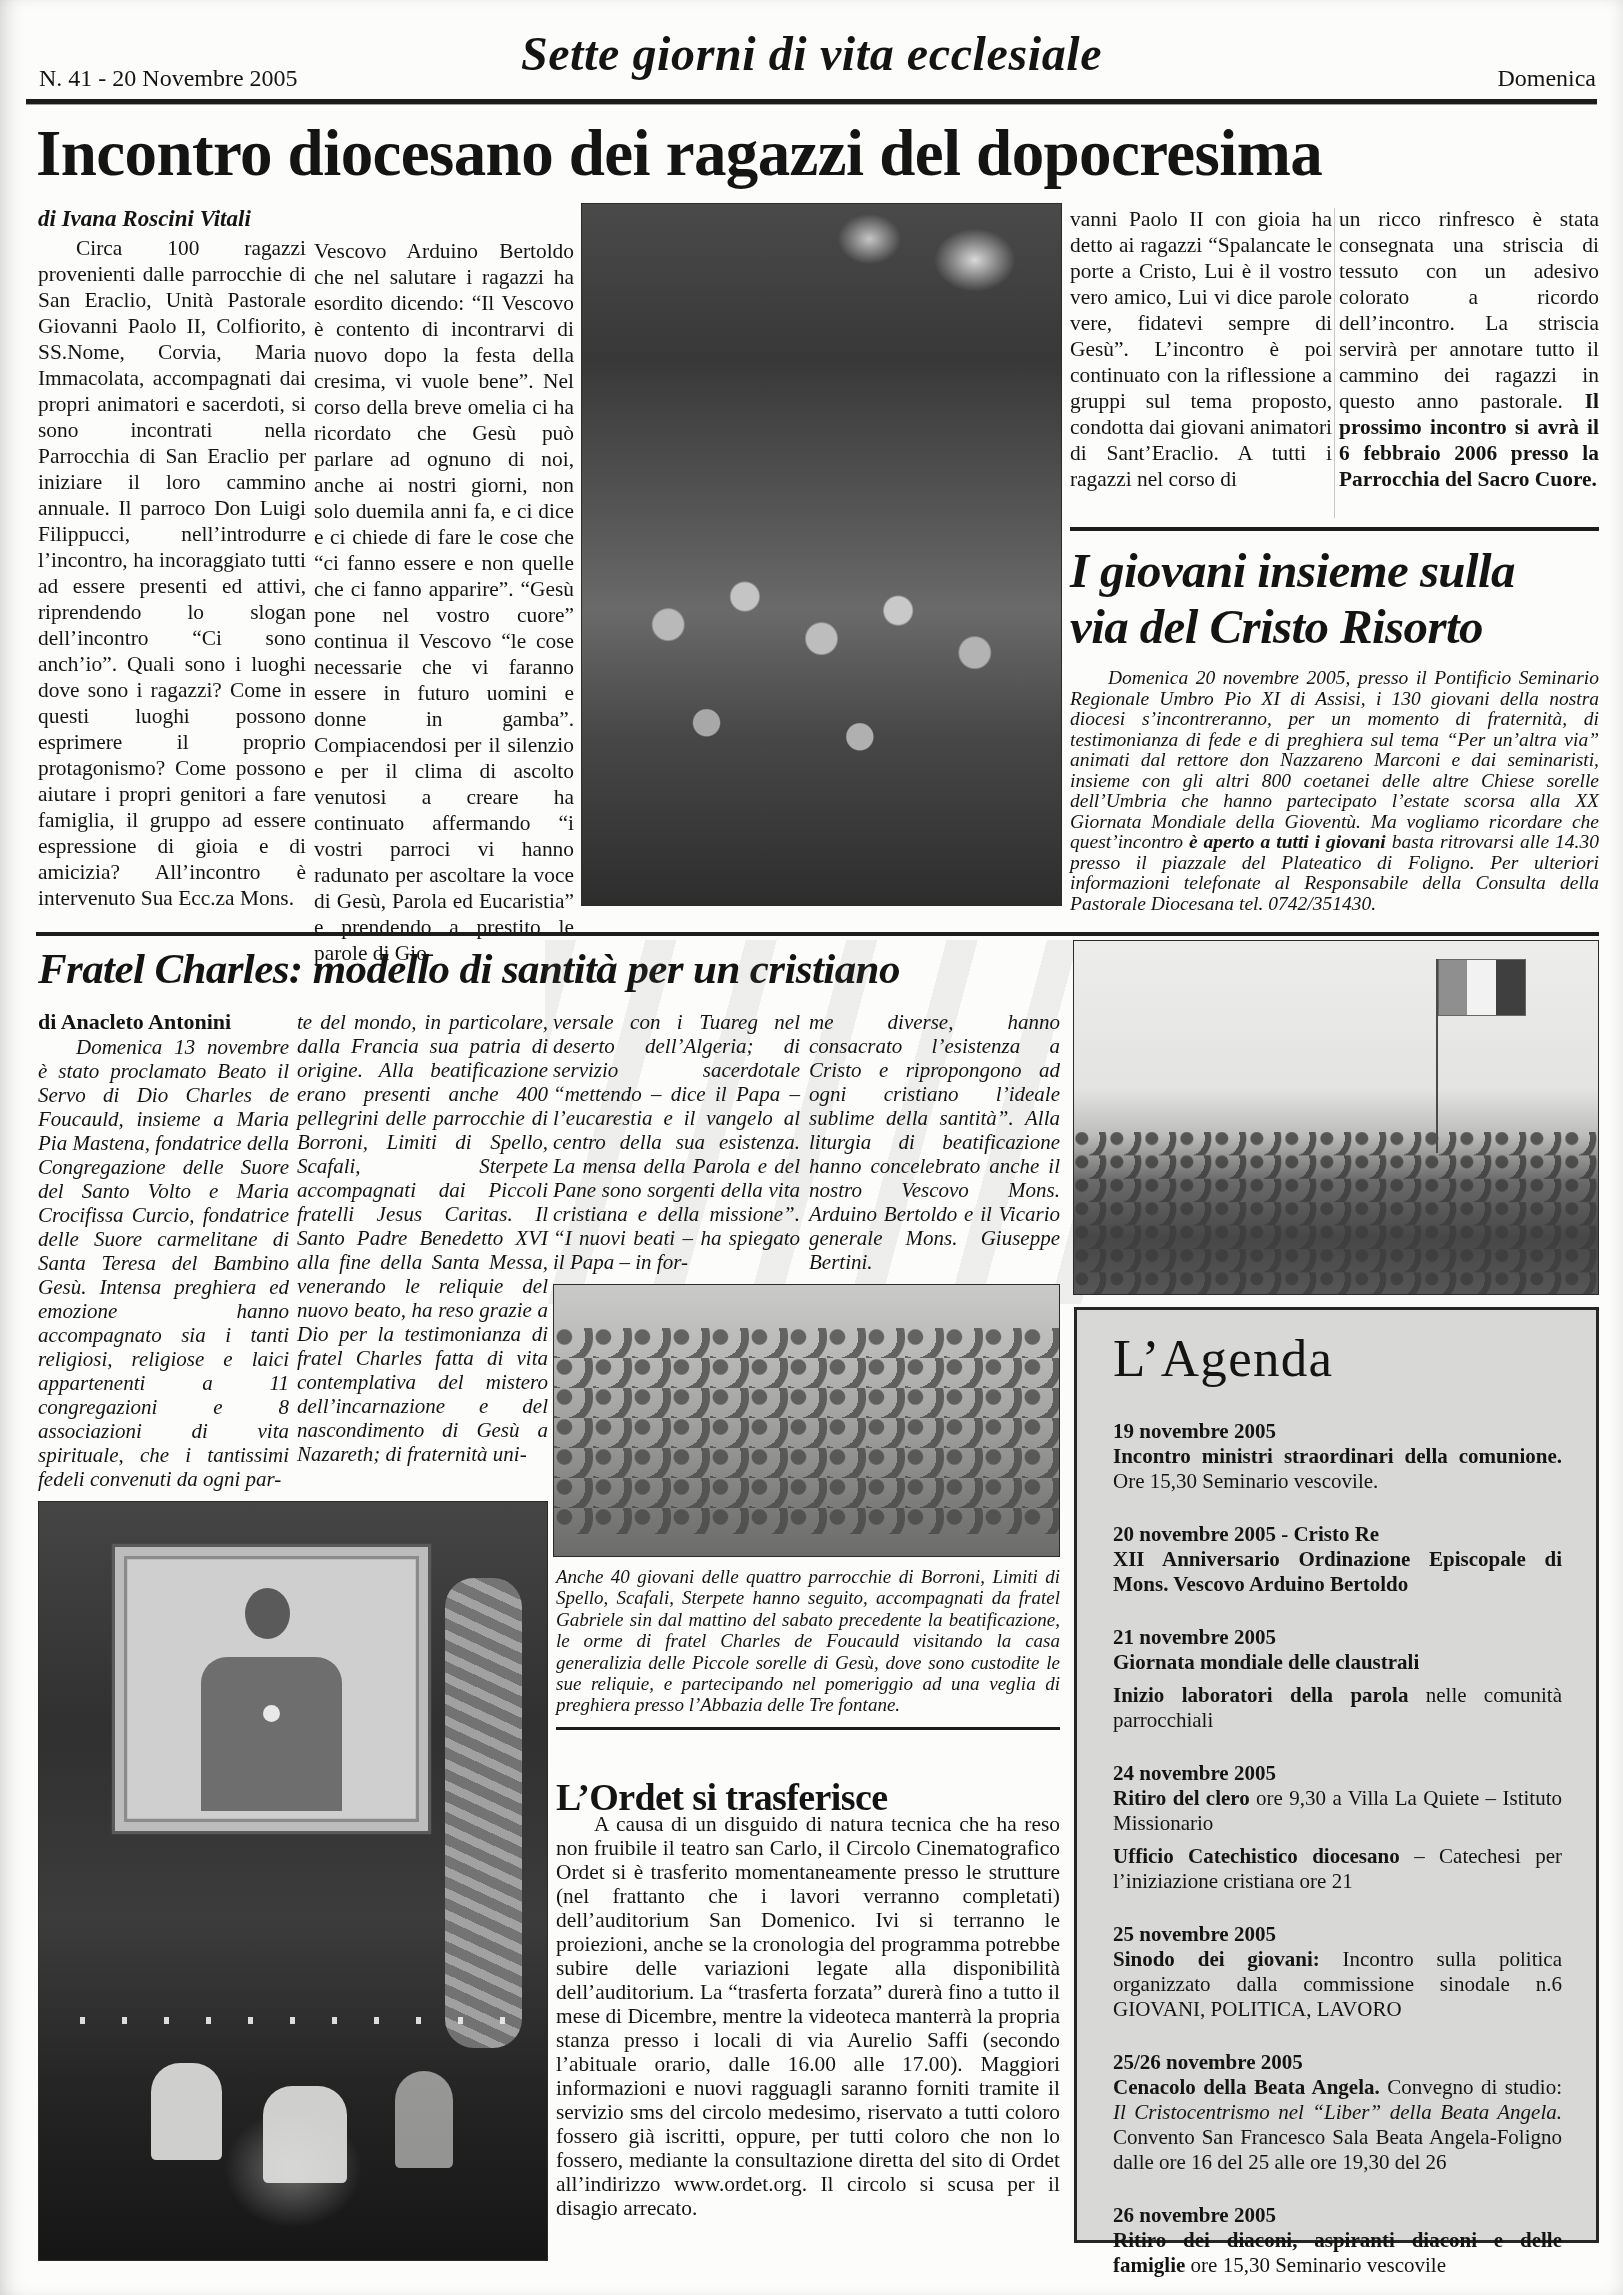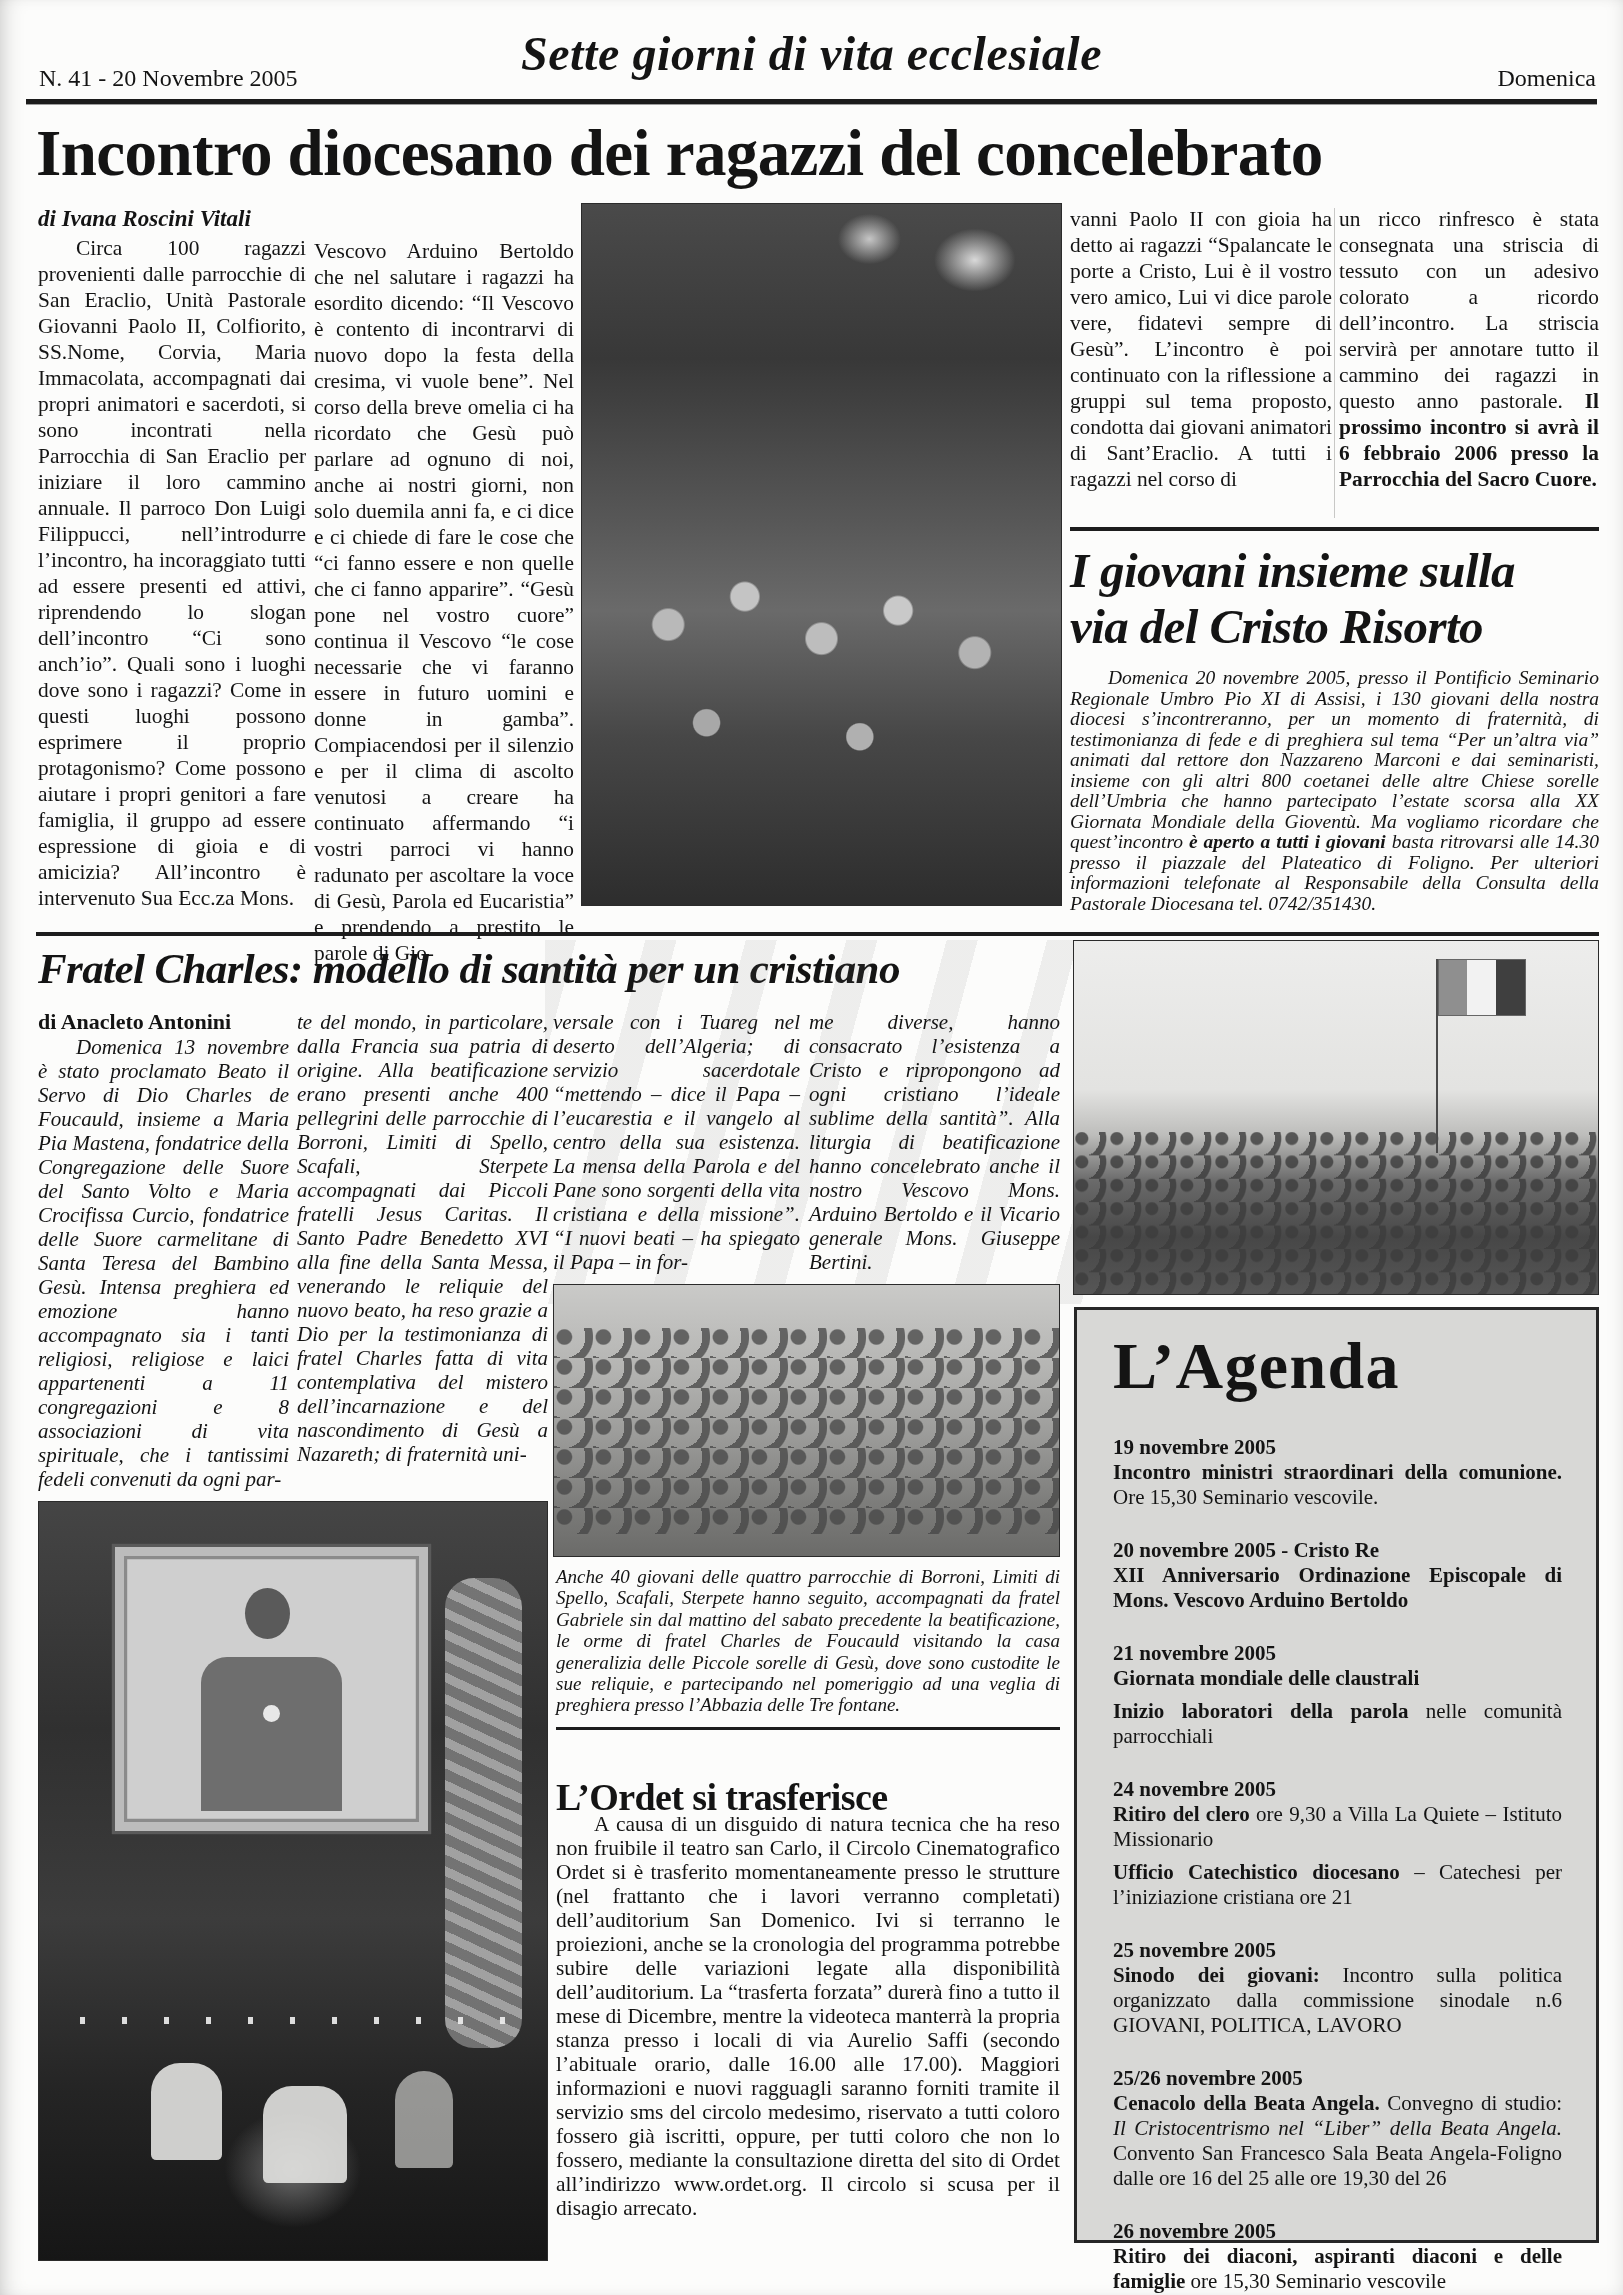--- a/index.html
+++ b/index.html
@@ -28,21 +28,21 @@
   .vrule{position:absolute;width:1.3px;background:#c8c8c6;}
   
   .a3col{position:absolute;top:1010px;font-size:21px;line-height:24px;font-style:italic;text-align:justify;}
   .byline3{font-weight:bold;font-style:normal;font-size:22px;margin-bottom:1.3px;text-align:left;}
   
   .caption{position:absolute;left:556px;top:1566px;width:504px;font-size:19px;line-height:21.4px;font-style:italic;text-align:justify;}
   
   .a4body{position:absolute;left:556px;top:1812px;width:504px;font-size:21.4px;line-height:24px;text-align:justify;}
   
   .agenda{position:absolute;left:1074px;top:1307px;width:525px;height:936px;background:#d8d8d6;border:3.2px solid #262626;box-sizing:border-box;padding:18px 34px 13px 36px;}
-  .ag-title{font-weight:bold;font-size:66px;letter-spacing:1.3px;font-family:"Liberation Serif","DejaVu Serif",serif;}
+  .ag-title{font-weight:normal;font-size:53px;letter-spacing:1.3px;font-family:"Liberation Serif","DejaVu Serif",serif;}
   .ag-list{margin-top:31px;font-size:21px;line-height:25px;text-align:justify;}
   .ag-entry{margin-bottom:17px;}
   .ag-date{font-weight:bold;margin-top:28px;}
   .ag-item{margin-top:0;}
   .ag-item + .ag-item{margin-top:7.8px;}
   .it{font-style:italic;}
   
   .photo{position:absolute;border:1.3px solid #2b2b2b;box-sizing:border-box;overflow:hidden;}
   .ph1{left:581px;top:203px;width:481px;height:703px;
     background:
@@ -88,21 +88,21 @@
 </head>
 <body>
 
 <div class="page">
 
   <div class="issue">N. 41 - 20 Novembre 2005</div>
   <div class="masthead">Sette giorni di vita ecclesiale</div>
   <div class="day">Domenica</div>
   <div class="header-rule"></div>
 
-  <div class="h1">Incontro diocesano dei ragazzi del concelebrato</div>
+  <div class="h1">Incontro diocesano dei ragazzi del dopocresima</div>
 
   <div class="a1col" style="left:38px;width:268px;">
     <div class="byline1">di Ivana Roscini Vitali</div>
     <div class="ind">Circa 100 ragazzi provenienti dalle parrocchie di San Eraclio, Unità Pastorale Giovanni Paolo II, Colfiorito, SS.Nome, Corvia, Maria Immacolata, accompagnati dai propri animatori e sacerdoti, si sono incontrati nella Parrocchia di San Eraclio per iniziare il loro cammino annuale. Il parroco Don Luigi Filippucci, nell’introdurre l’incontro, ha incoraggiato tutti ad essere presenti ed attivi, riprendendo lo slogan dell’incontro “Ci sono anch’io”. Quali sono i luoghi dove sono i ragazzi? Come in questi luoghi possono esprimere il proprio protagonismo? Come possono aiutare i propri genitori a fare famiglia, il gruppo ad essere espressione di gioia e di amicizia? All’incontro è intervenuto Sua Ecc.za Mons.</div>
   </div>
   <div class="a1col" style="left:314px;width:260px;margin-top:32px;">
     <span>Vescovo Arduino Bertoldo che nel salutare i ragazzi ha esordito dicendo: “Il Vescovo è contento di incontrarvi di nuovo dopo la festa della cresima, vi vuole bene”. Nel corso della breve omelia ci ha ricordato che Gesù può parlare ad ognuno di noi, anche ai nostri giorni, non solo duemila anni fa, e ci dice e ci chiede di fare le cose che “ci fanno essere e non quelle che ci fanno apparire”. “Gesù pone nel vostro cuore” continua il Vescovo “le cose necessarie che vi faranno essere in futuro uomini e donne in gamba”. Compiacendosi per il silenzio e per il clima di ascolto venutosi a creare ha continuato affermando “i vostri parroci vi hanno radunato per ascoltare la voce di Gesù, Parola ed Eucaristia” e prendendo a prestito le parole di Gio-</span>
   </div>
   <div class="photo ph1"></div>
   <div class="a1col" style="left:1070px;width:262px;">

